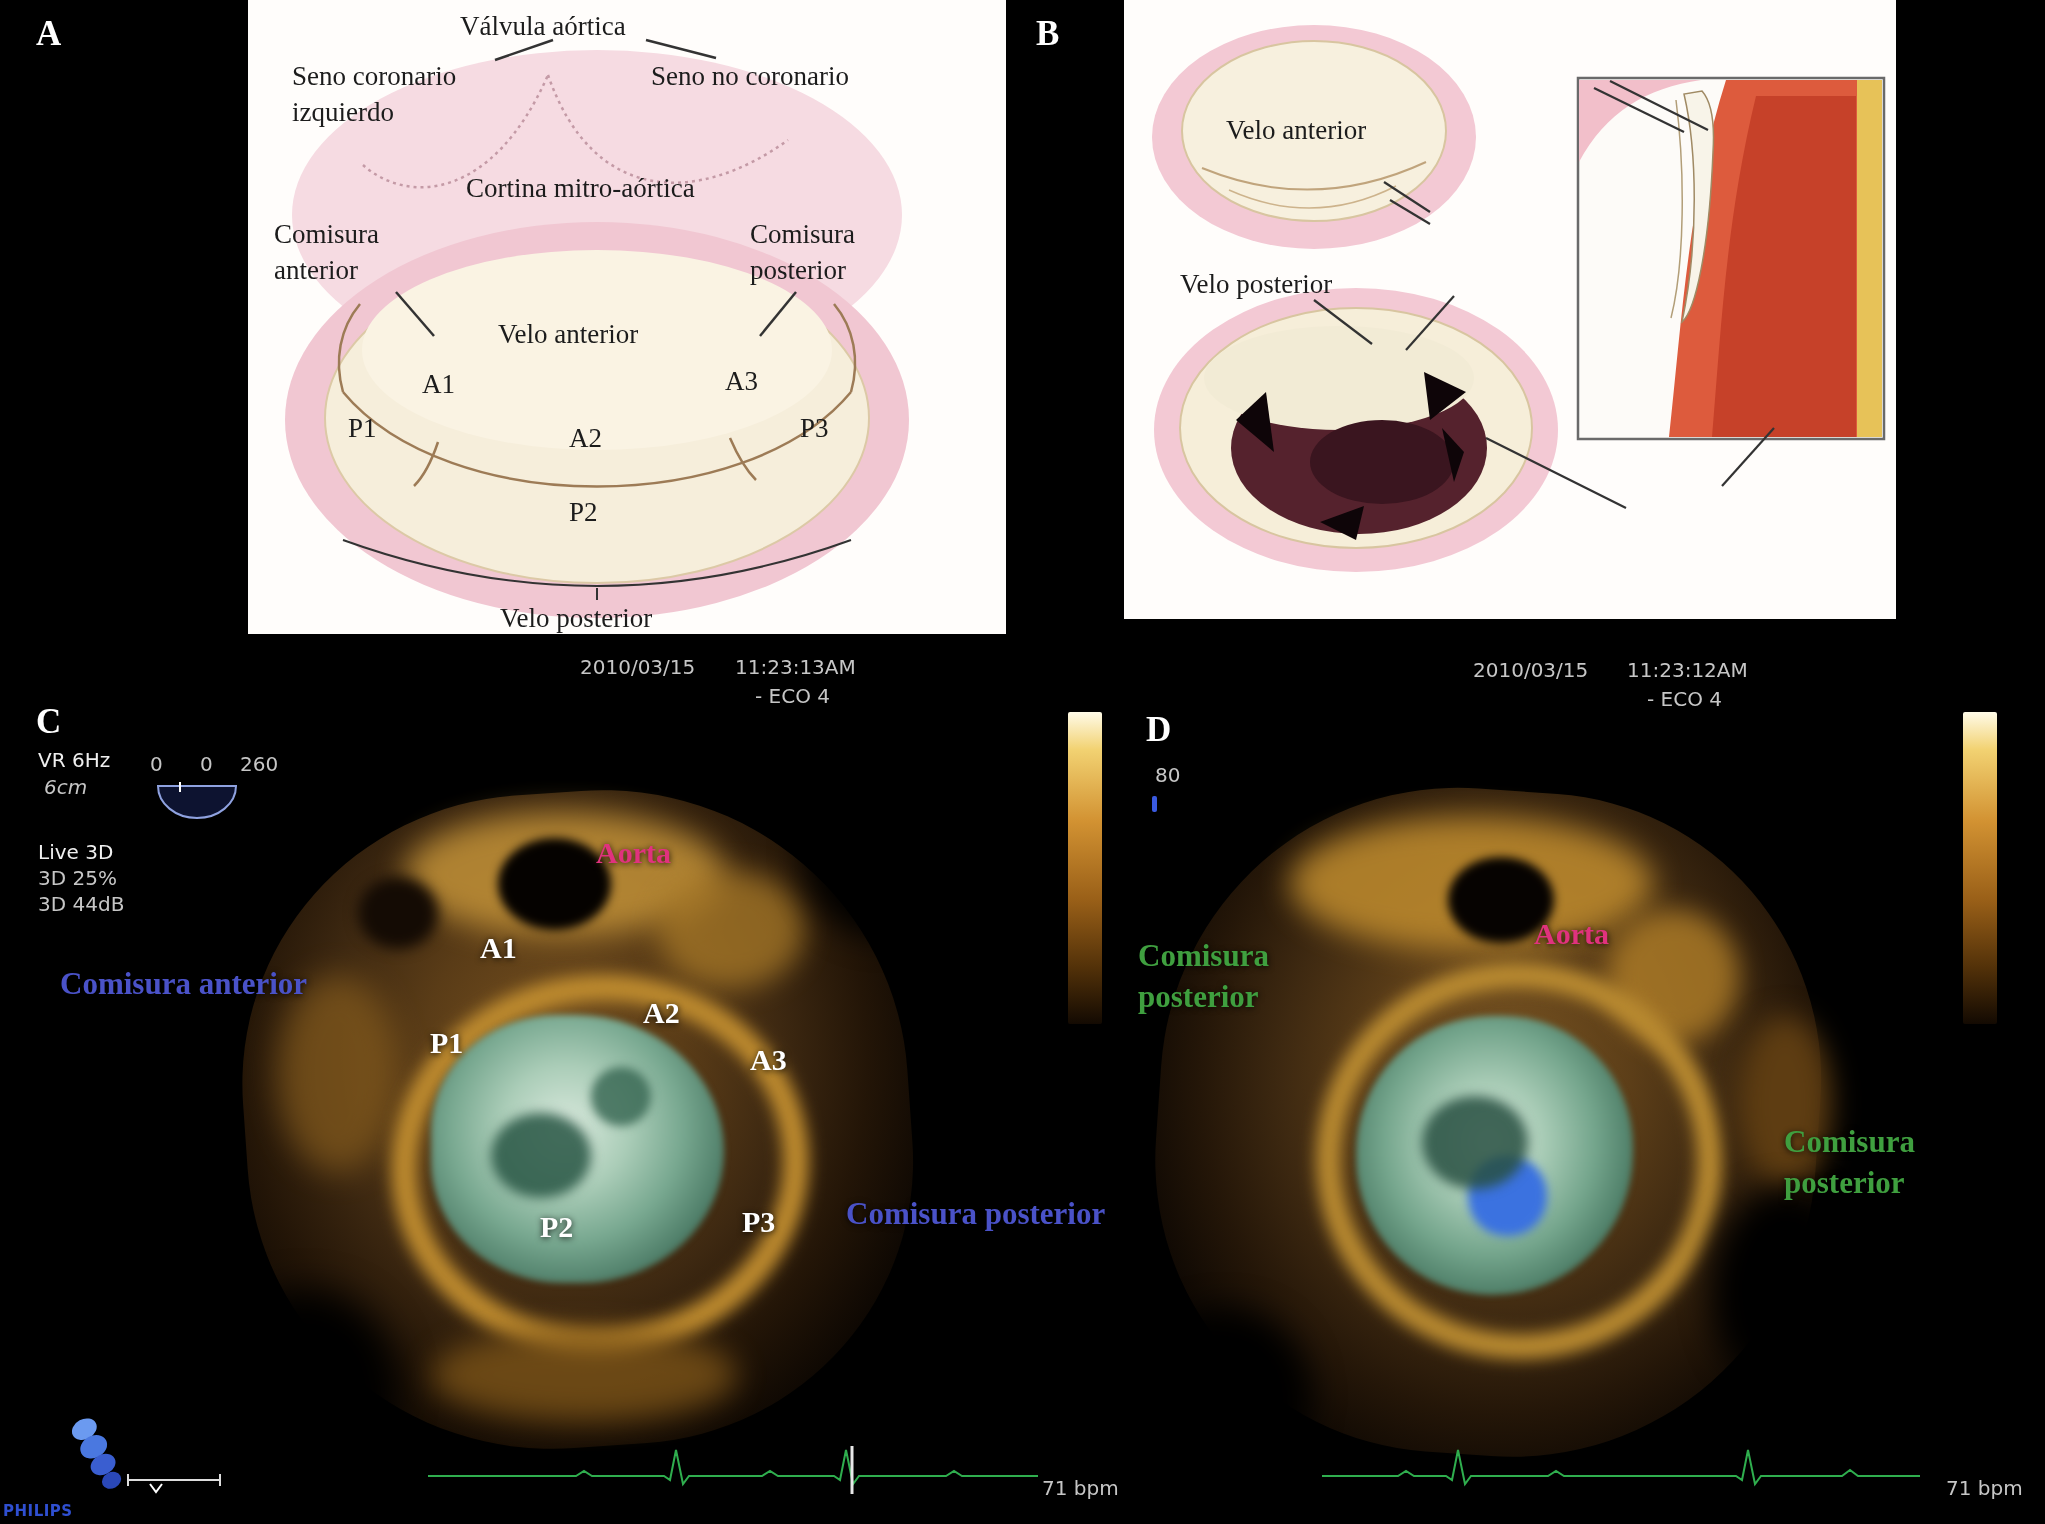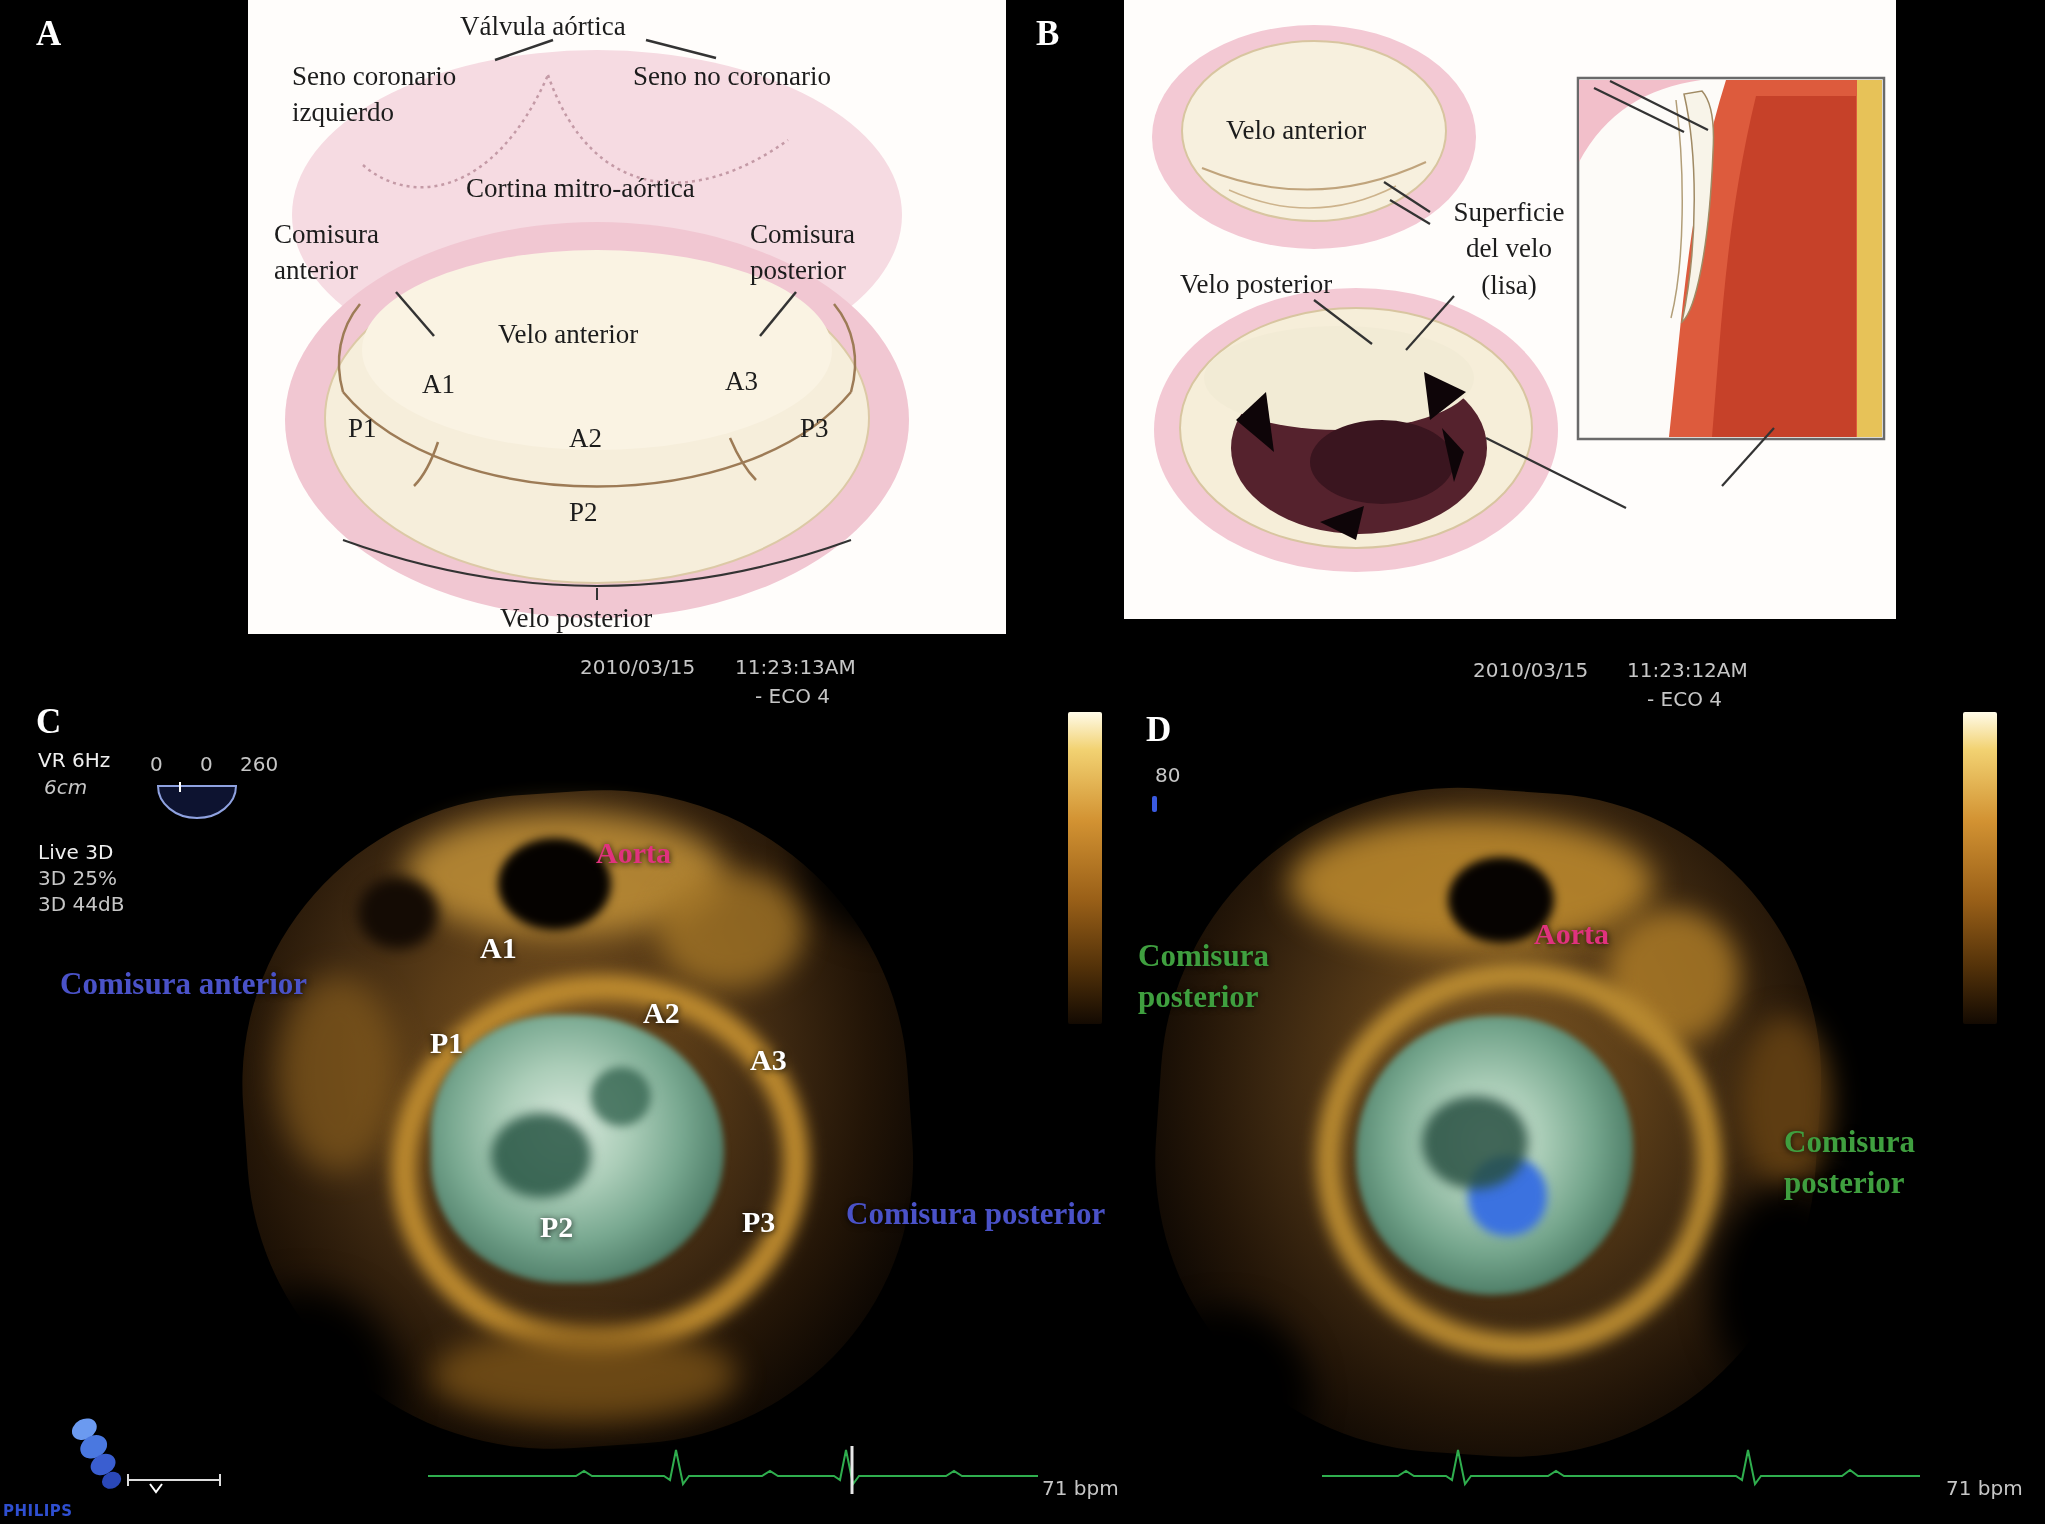--- a/index.html
+++ b/index.html
@@ -50,21 +50,21 @@
         <path d="M548,292 L512,336"></path>
         <path d="M95,540 Q349,632 603,540" stroke-width="2"></path>
         <path d="M349,588 L349,600" stroke-width="2"></path>
       </g>
     </svg>
     <div class="abs serif" style="left:212px;top:8px;">Válvula aórtica</div>
     <div class="abs serif" style="left:44px;top:58px;">
       <div>Seno coronario</div>
       <div>izquierdo</div>
     </div>
-    <div class="abs serif" style="left:385px;top:58px;">Seno no coronario</div>
+    <div class="abs serif" style="left:403px;top:58px;">Seno no coronario</div>
     <div class="abs serif" style="left:218px;top:170px;">Cortina mitro-aórtica</div>
     <div class="abs serif" style="left:26px;top:216px;">
       <div>Comisura</div>
       <div>anterior</div>
     </div>
     <div class="abs serif" style="left:502px;top:216px;">
       <div>Comisura</div>
       <div>posterior</div>
     </div>
     <div class="abs serif" style="left:250px;top:316px;">Velo anterior</div>
@@ -112,25 +112,20 @@
         <path d="M306,212 L260,182"></path>
         <path d="M306,224 L266,200"></path>
         <path d="M330,296 L282,350"></path>
         <path d="M190,300 L248,344"></path>
         <path d="M598,486 L650,428"></path>
         <path d="M502,508 L362,438"></path>
       </g>
     </svg>
     <div class="abs serif" style="left:102px;top:112px;">Velo anterior</div>
     <div class="abs serif" style="left:56px;top:266px;">Velo posterior</div>
-    <div class="abs serif" style="left:300px;top:194px;width:170px;text-align:center;">
-      <div>Superficie</div>
-      <div>del velo</div>
-      <div>(lisa)</div>
-    </div>
   </div>
   <div class="abs panel-letter" style="left:1036px;top:14px;">B</div>
 
   <div class="abs mach" style="left:580px;top:655px;">2010/03/15</div>
   <div class="abs mach" style="left:735px;top:655px;">11:23:13AM</div>
   <div class="abs mach" style="left:755px;top:684px;">- ECO 4</div>
   <div class="abs mach" style="left:1473px;top:658px;">2010/03/15</div>
   <div class="abs mach" style="left:1627px;top:658px;">11:23:12AM</div>
   <div class="abs mach" style="left:1647px;top:687px;">- ECO 4</div>
 

